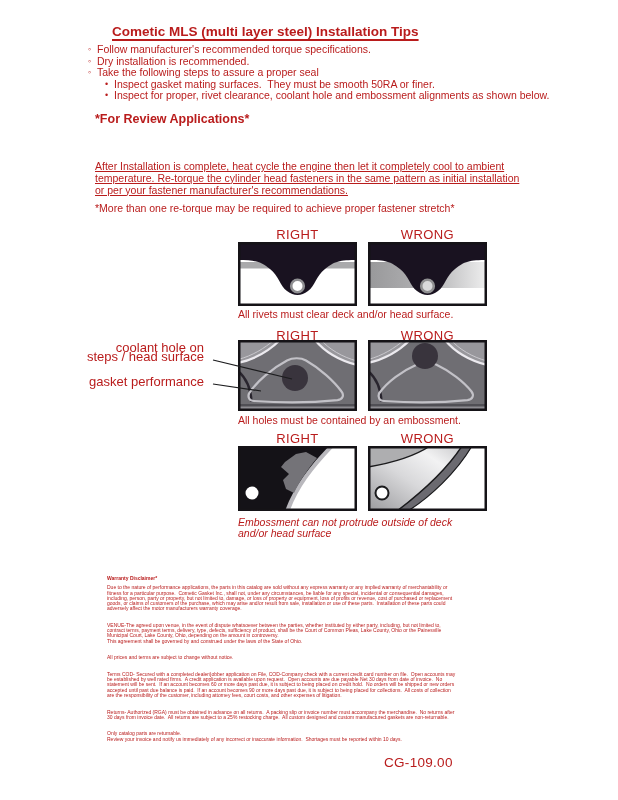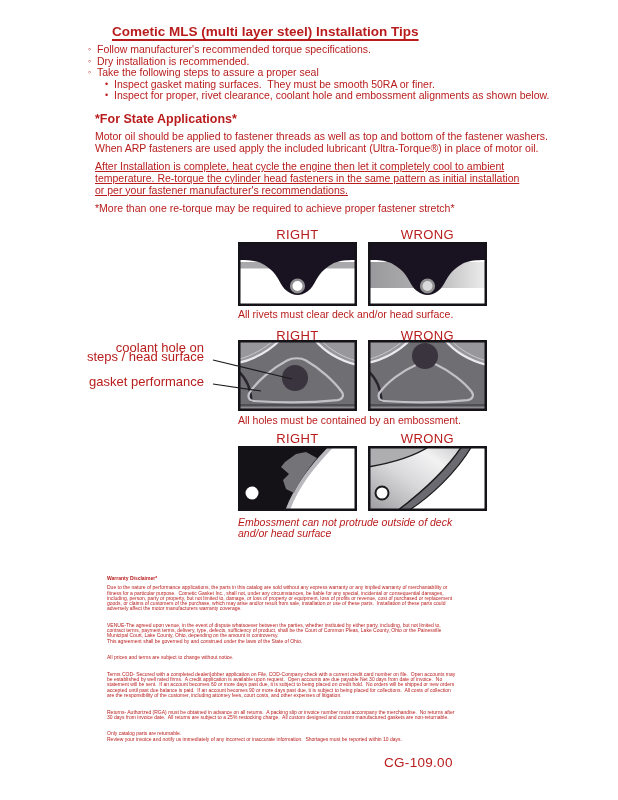--- a/index.html
+++ b/index.html
@@ -73,22 +73,21 @@
     <div class="li l2">
       <span class="mk">•</span>
       <span class="txt">Inspect gasket mating surfaces.  They must be smooth 50RA or finer.</span>
     </div>
     <div class="li l2">
       <span class="mk">•</span>
       <span class="txt">Inspect for proper, rivet clearance, coolant hole and embossment alignments as shown below.</span>
     </div>
   </div>
 
-  <div class="diesel-h">*For State Applications*</div>
-  <div class="para" id="p1"><div>Motor oil should be applied to fastener threads as well as top and bottom of the fastener washers.</div><div>When ARP fasteners are used apply the included lubricant (Ultra-Torque®) in place of motor oil.</div></div>
+  <div class="diesel-h">*For Review Applications*</div>
   <div class="para" id="p2"><div>After Installation is complete, heat cycle the engine then let it completely cool to ambient</div><div>temperature. Re-torque the cylinder head fasteners in the same pattern as initial installation</div><div>or per your fastener manufacturer's recommendations.</div></div>
   <div class="para" id="p3">*More than one re-torque may be required to achieve proper fastener stretch*</div>
 
   <div class="figlab" id="f1r-lab">RIGHT</div>
   <div class="figlab" id="f1w-lab">WRONG</div>
   <div class="figbox" id="f1r">
     <svg viewBox="0 0 119 64">
       <rect x="0" y="0" width="119" height="64" fill="#ffffff"></rect>
       <rect x="0" y="20" width="119" height="6.5" fill="#a9a9ab"></rect>
       <path d="M0,0 H119 V18 C102,18 96,19.5 87,27 C78,34 77,44 70,49 C66.5,51.8 63,53 59.5,53 C56,53 52.5,51.8 49,49 C42,44 41,34 32,27 C23,19.5 17,18 0,18 Z" fill="#191220"></path>

